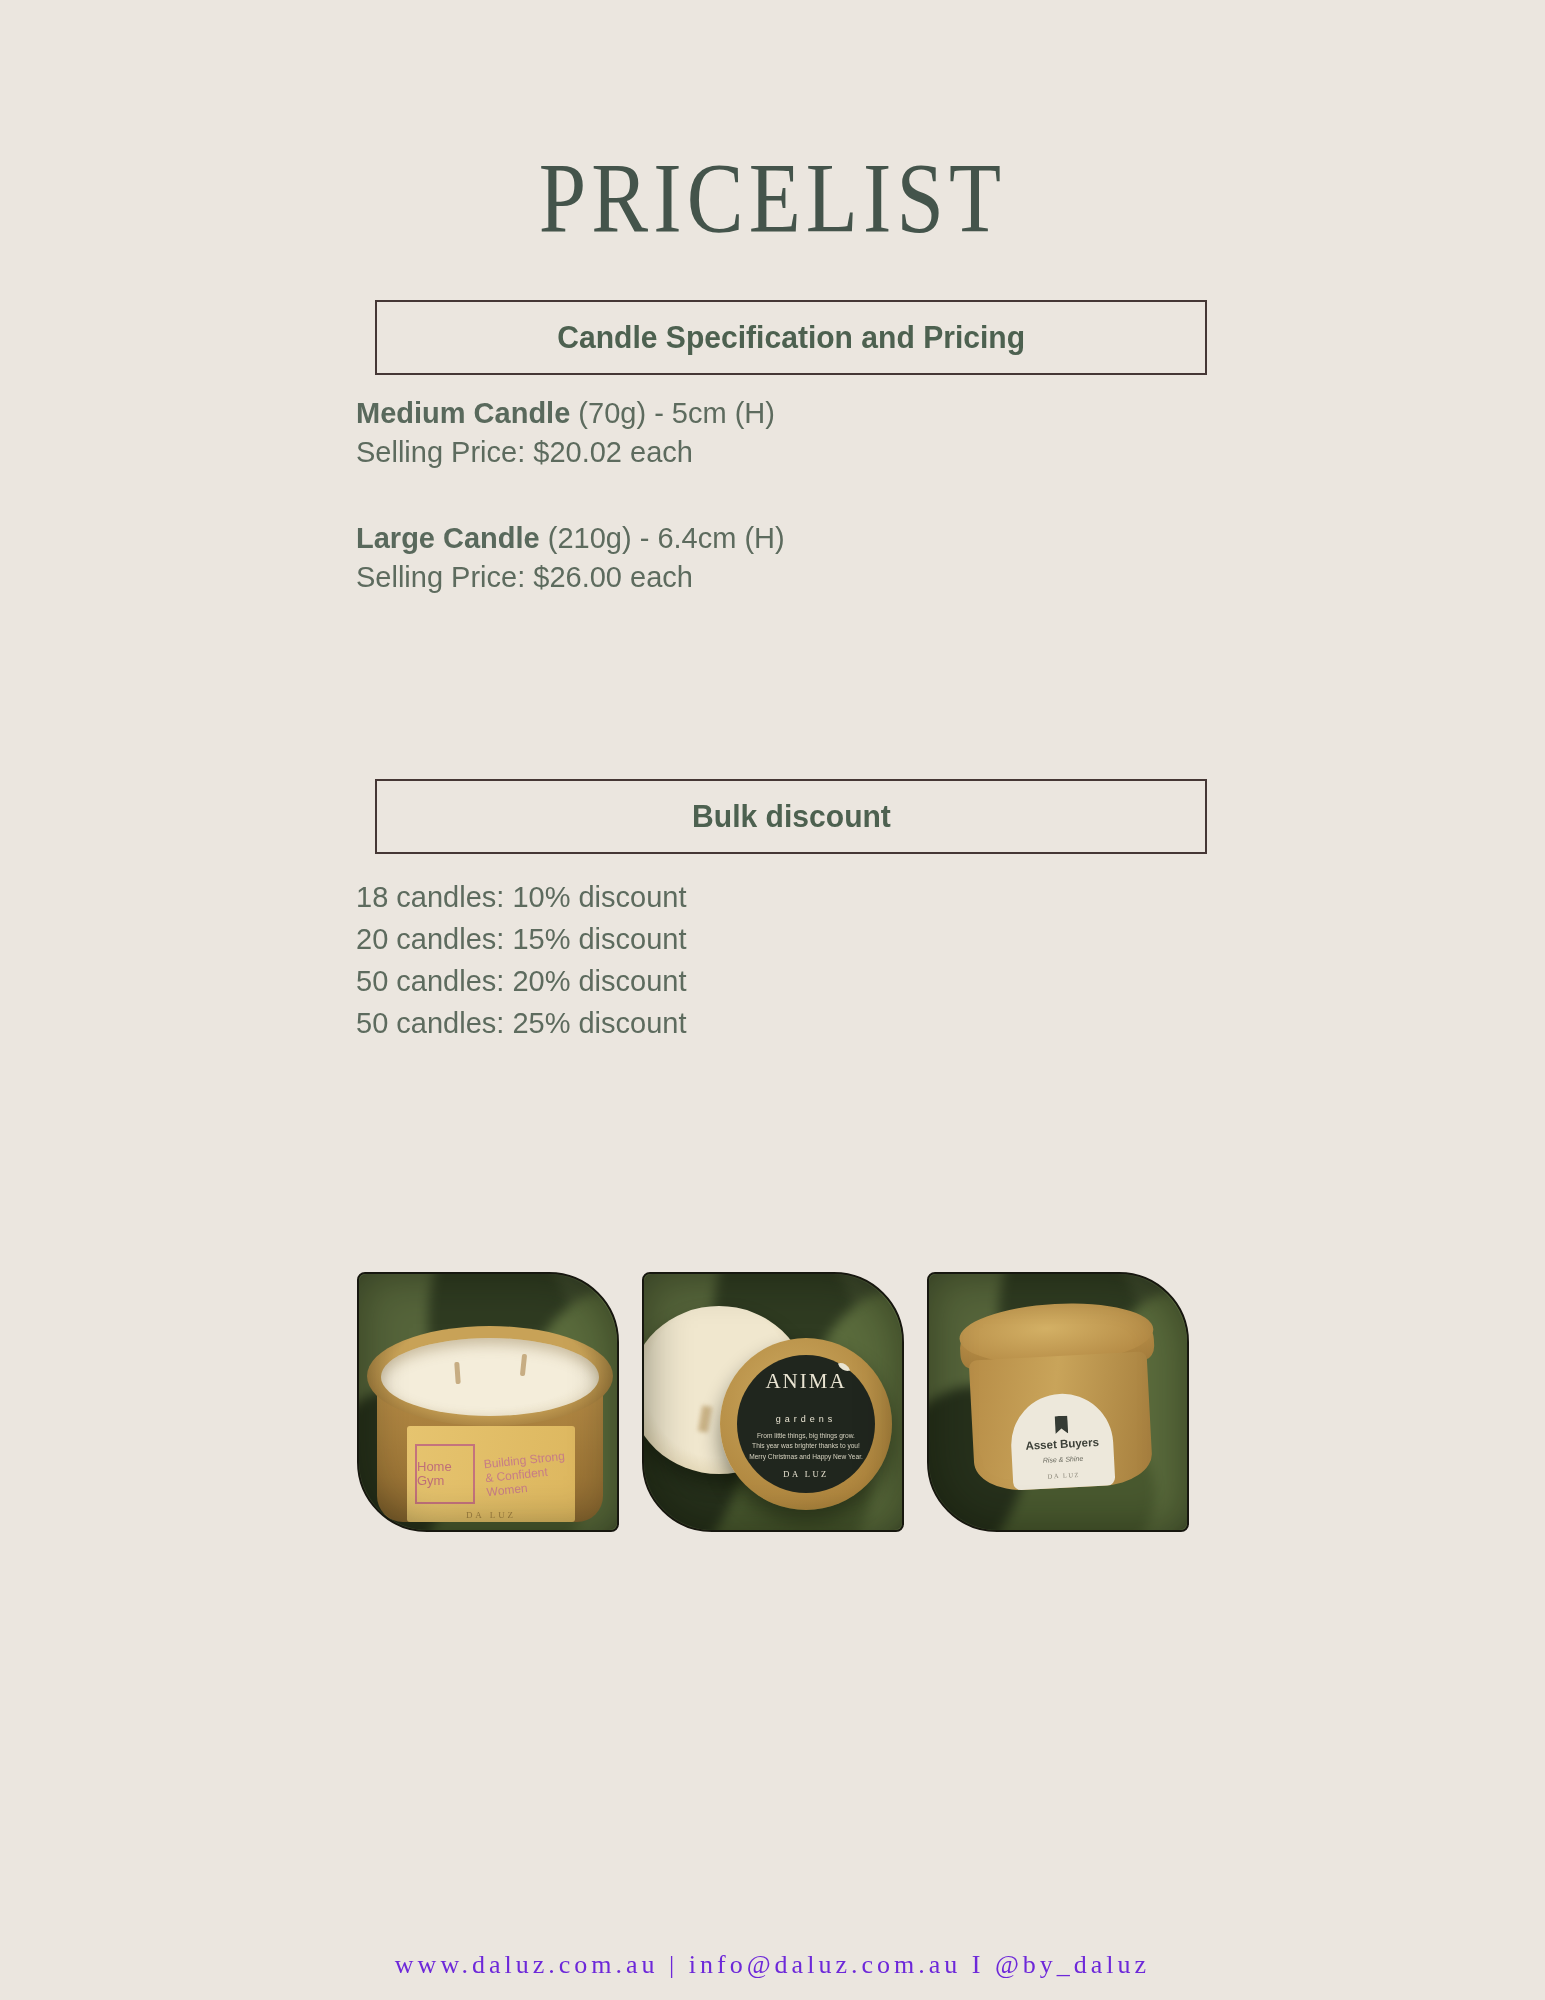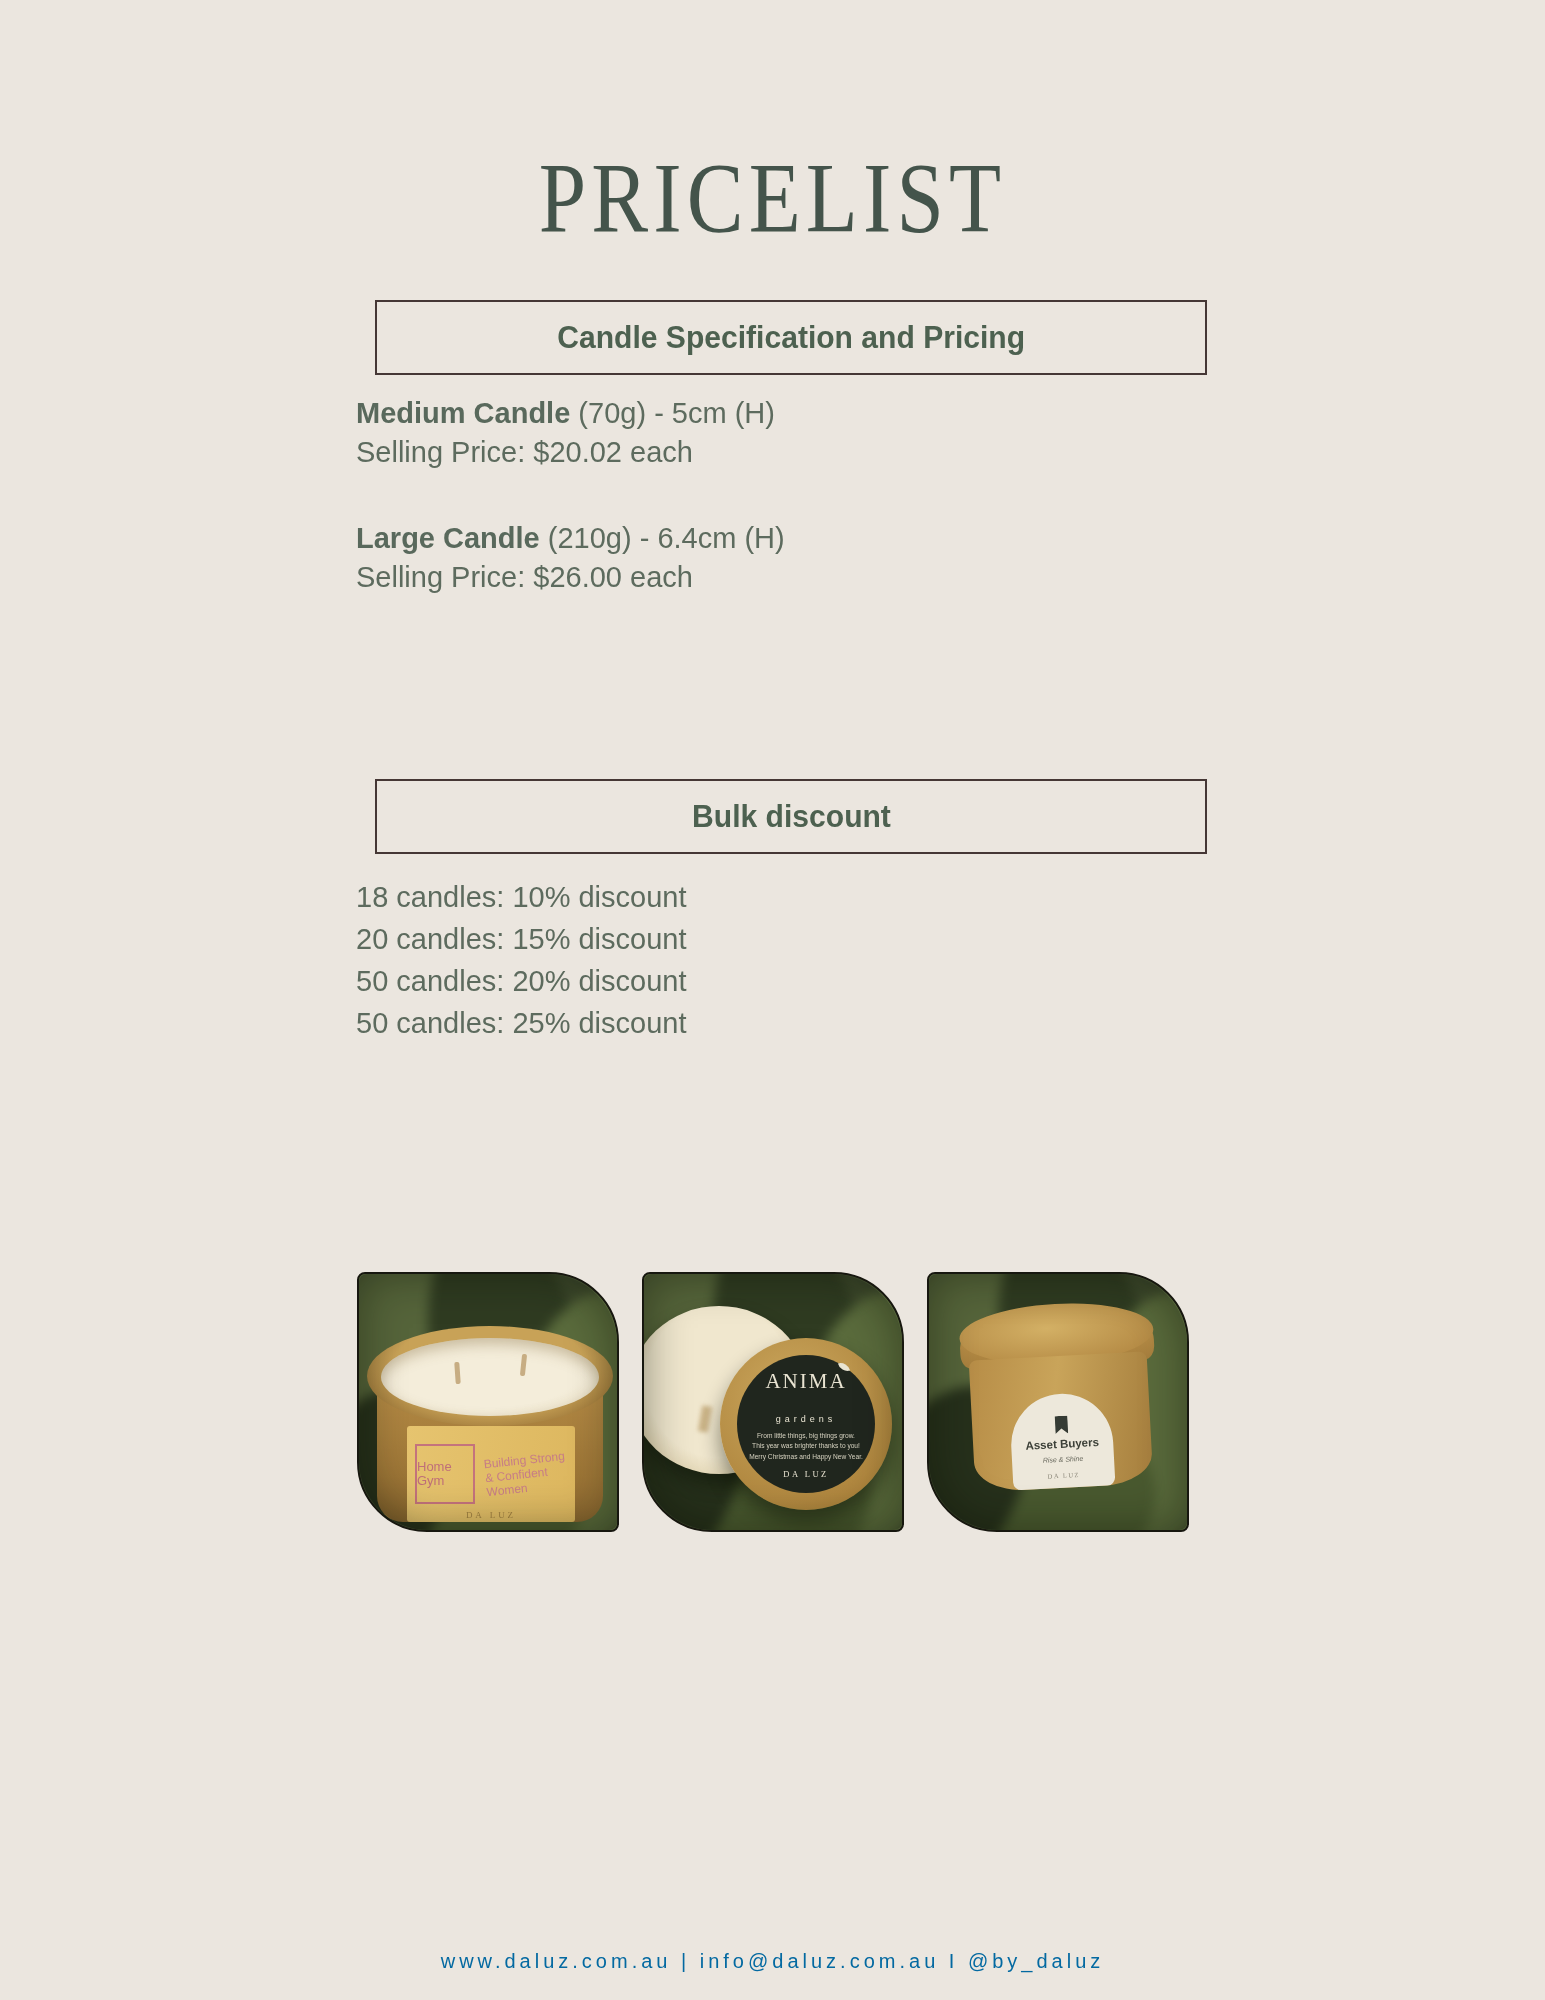--- a/index.html
+++ b/index.html
@@ -118,21 +118,21 @@
     padding-top:22px;box-sizing:border-box;}
   .bkmk{width:13px;height:18px;background:#353B34;
     clip-path:polygon(0 0,100% 0,100% 100%,50% 70%,0 100%);}
   .ab-title{margin-top:4px;font-size:11.5px;font-weight:700;color:#3C4038;line-height:12px;text-align:center;}
   .ab-sub{margin-top:6px;font-size:7px;font-style:italic;color:#6A6A5F;}
   .ab-brand{margin-top:9px;font-size:6.5px;letter-spacing:1.5px;color:#8A8678;font-family:"Liberation Serif",serif;}
   
   .note{position:absolute;left:0;top:1827px;width:100%;text-align:center;
     font-style:italic;font-size:31px;line-height:40px;color:#5F6E61;}
   .contact{position:absolute;left:0;top:1950px;width:100%;text-align:center;
-    font-size:20px;letter-spacing:4px;color:#0369a1;}
+    font-size:26px;letter-spacing:4px;color:#6d28d9;font-family:Liberation Serif, serif;}
 </style>
 </head>
 <body>
 
 <div class="page">
 
   <h1 class="title">PRICELIST</h1>
 
   <div class="hbox box-spec">
     <span>Candle Specification and Pricing</span>

